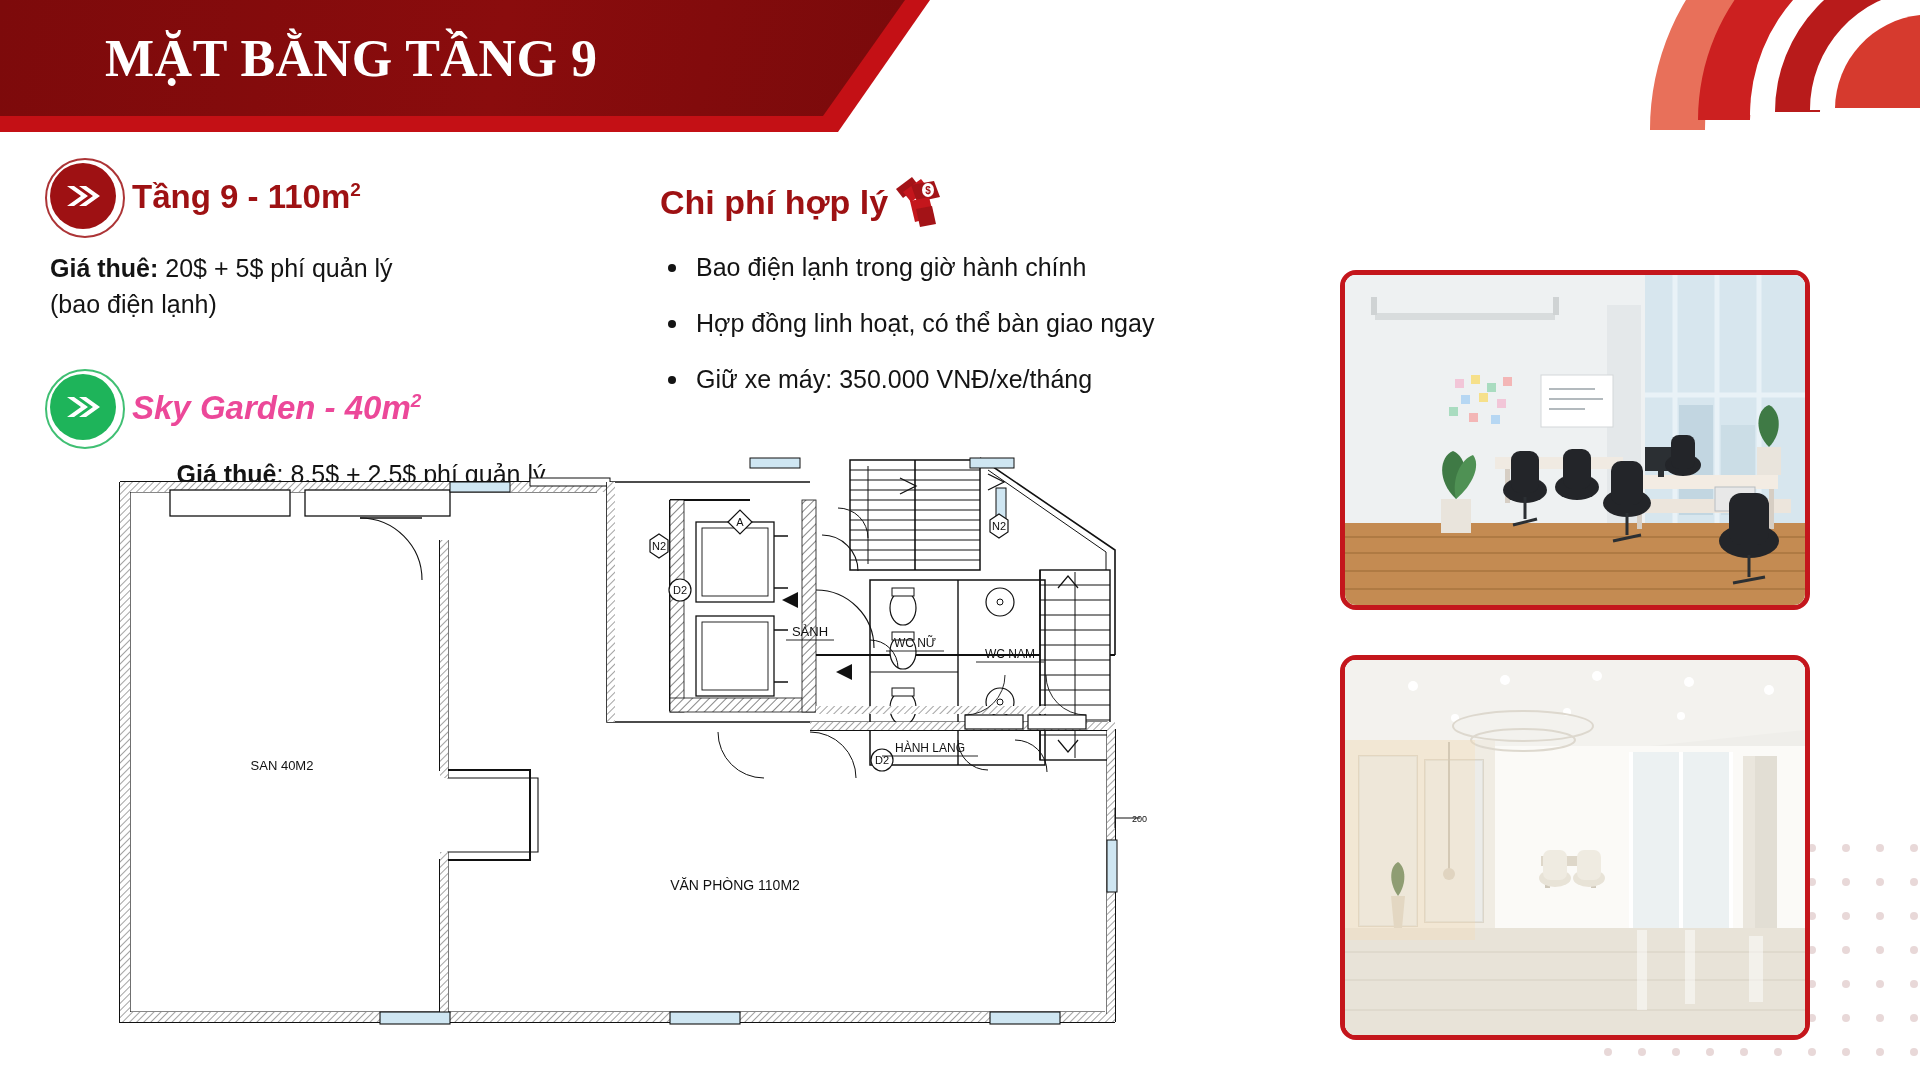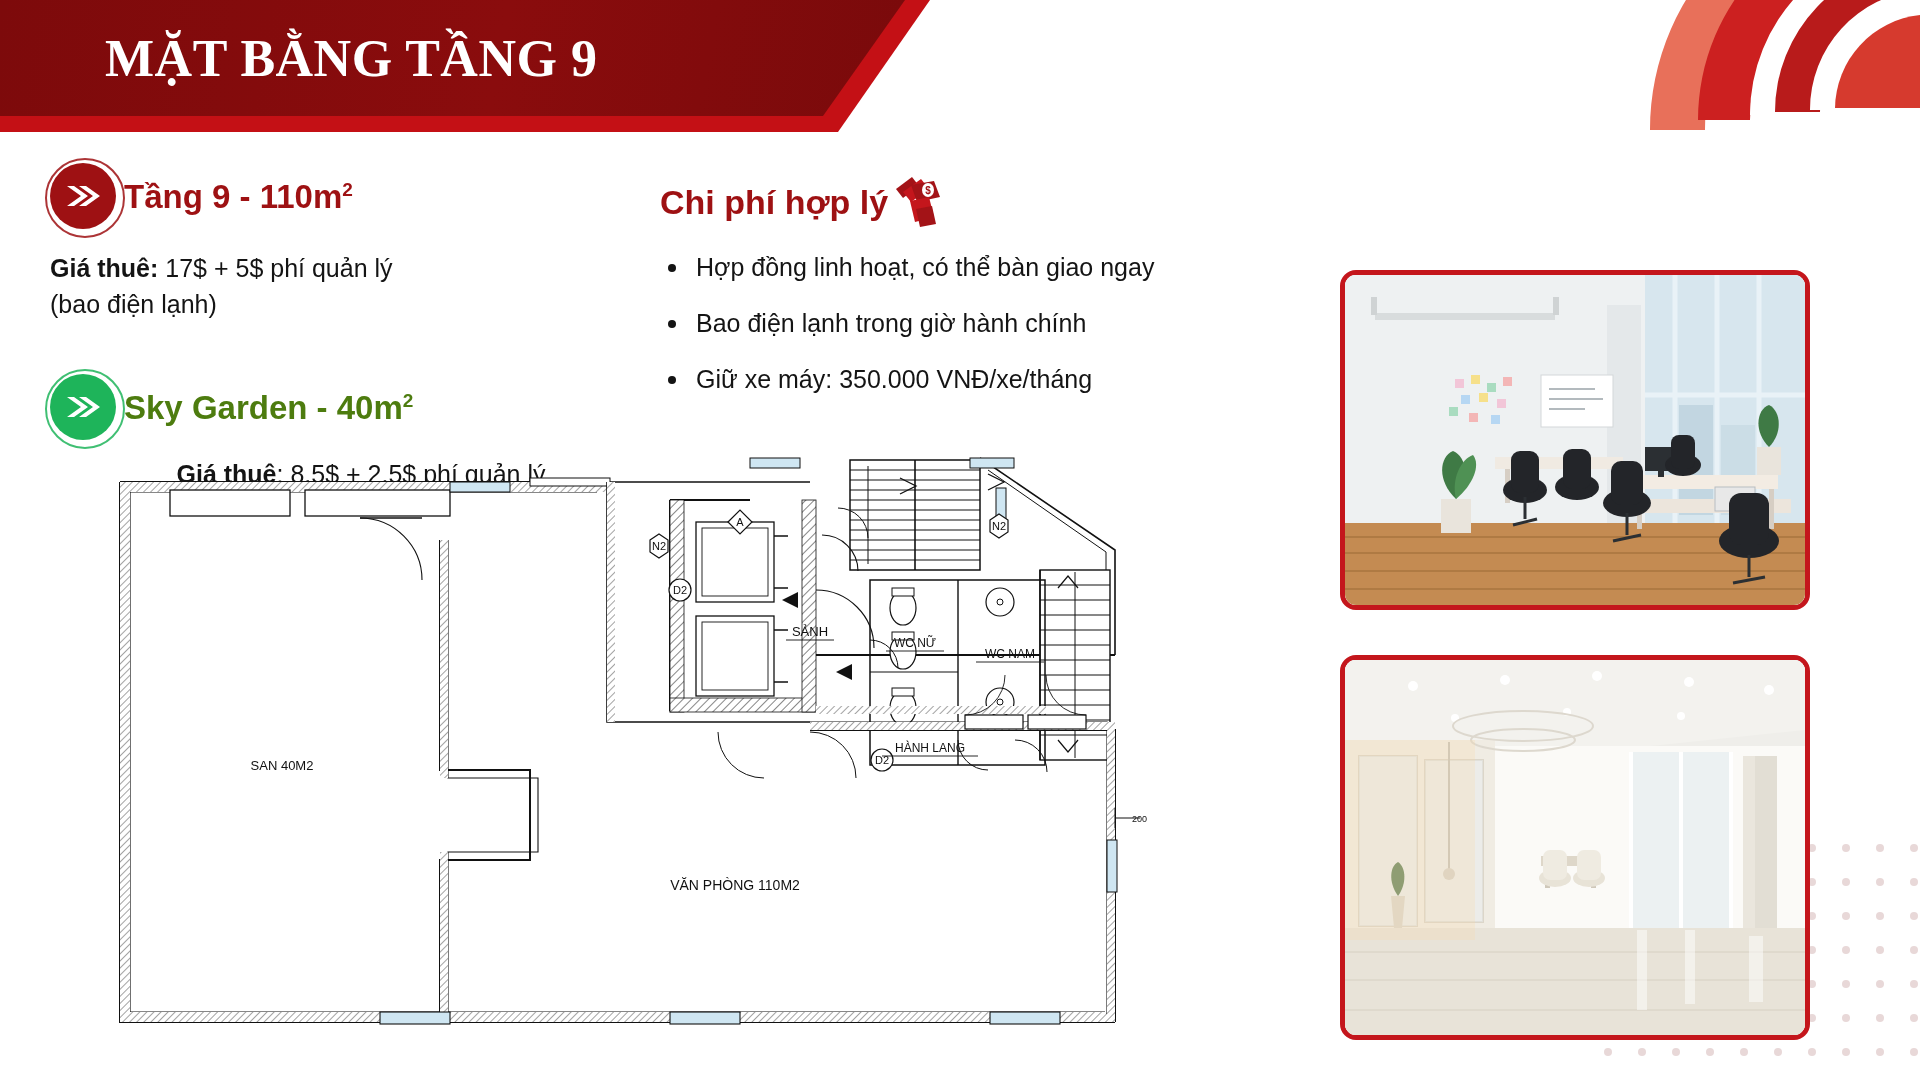--- a/index.html
+++ b/index.html
@@ -38,21 +38,21 @@
 
   
   .swoosh{ position:absolute; right:0; top:0; width:470px; height:170px; pointer-events:none; }
 
   
   .dots{ position:absolute; right:0; bottom:0; width:330px; height:250px; pointer-events:none; }
 
   
   .info-left{ position:absolute; left:50px; top:163px; width:560px; }
 
-  .badge-row{ display:flex; align-items:center; gap:8px; }
+  .badge-row{ display:flex; align-items:center; gap:16px; }
   .badge{
     width:66px; height:66px; border-radius:50%;
     position:relative; flex:0 0 auto;
     display:flex; align-items:center; justify-content:center;
   }
   .badge.red{ background:#9e1113; }
   .badge.green{ background:#1eb45a; }
   .badge::after{
     content:""; position:absolute; left:-5px; top:-5px;
     width:76px; height:76px; border-radius:50%;
@@ -60,21 +60,21 @@
   }
   .badge.red::after{ color:#9e1113; }
   .badge.green::after{ color:#1eb45a; }
   .badge svg{ width:40px; height:28px; display:block; position:relative; z-index:2; }
 
   .lead-title{
     font-size:33px; font-weight:700; line-height:1;
     white-space:nowrap;
   }
   .lead-title.red{ color:#9e1113; }
-  .lead-title.green{ color:#4d7c0f; }
+  .lead-title.green{ color:#ec4899;font-style:italic; }
   .lead-title sup{ font-size:19px; vertical-align:super; font-weight:700; }
 
   .price-line{
     margin-top:22px; font-size:25px; color:#141414;
     line-height:1.42; text-align:justify; width:470px;
   }
   .price-line b{ font-weight:700; }
   .price-sub{ font-size:25px; color:#141414; line-height:1.42; }
 
   .sky-block{ margin-top:52px; }
@@ -225,21 +225,21 @@
           <path d="M16,4 L30,14 L16,24 L23,24 L37,14 L23,4 Z" fill="#fff"></path>
         </svg>
       </div>
       <div class="lead-title red">
         <span>Tầng 9 - 110m</span><sup>2</sup>
       </div>
     </div>
 
     <div class="price-line">
       <b>Giá thuê:</b>
-      <span>17$  +  5$  phí  quản  lý</span>
+      <span>20$  +  5$  phí  quản  lý</span>
     </div>
     <div class="price-sub">(bao điện lạnh)</div>
 
     <div class="sky-block">
       <div class="badge-row">
         <div class="badge green">
           <svg viewBox="0 0 40 28">
             <path d="M4,4 L18,14 L4,24 L11,24 L25,14 L11,4 Z" fill="#fff"></path>
             <path d="M16,4 L30,14 L16,24 L23,24 L37,14 L23,4 Z" fill="#fff"></path>
           </svg>
@@ -264,22 +264,22 @@
           <path d="M23,10 L46,6 L52,22 L29,27 Z" fill="#a31317"></path>
           <path d="M22,26 L41,22 L46,42 L27,47 Z" fill="#c4161c"></path>
           <path d="M28,34 L44,31 L48,49 L32,52 Z" fill="#a31317"></path>
         </g>
         <ellipse cx="40" cy="15" rx="6" ry="7" fill="#fff"></ellipse>
         <text x="40" y="19" font-size="10" font-family="Liberation Sans, sans-serif" fill="#a31317" text-anchor="middle" font-weight="700">$</text>
       </svg>
     </div>
 
     <ul class="bullets">
+      <li>Bao điện lạnh trong giờ hành chính</li>
       <li>Hợp đồng linh hoạt, có thể bàn giao ngay</li>
-      <li>Bao điện lạnh trong giờ hành chính</li>
       <li>Giữ xe máy: 350.000 VNĐ/xe/tháng</li>
     </ul>
   </div>
 
   <div class="plan">
     <svg viewBox="0 0 1060 610">
       <defs>
         <pattern id="hatch" patternUnits="userSpaceOnUse" width="6" height="6" patternTransform="rotate(45)">
           <rect width="6" height="6" fill="#fff"></rect>
           <line x1="0" y1="0" x2="0" y2="6" stroke="#222" stroke-width="1.1"></line>

